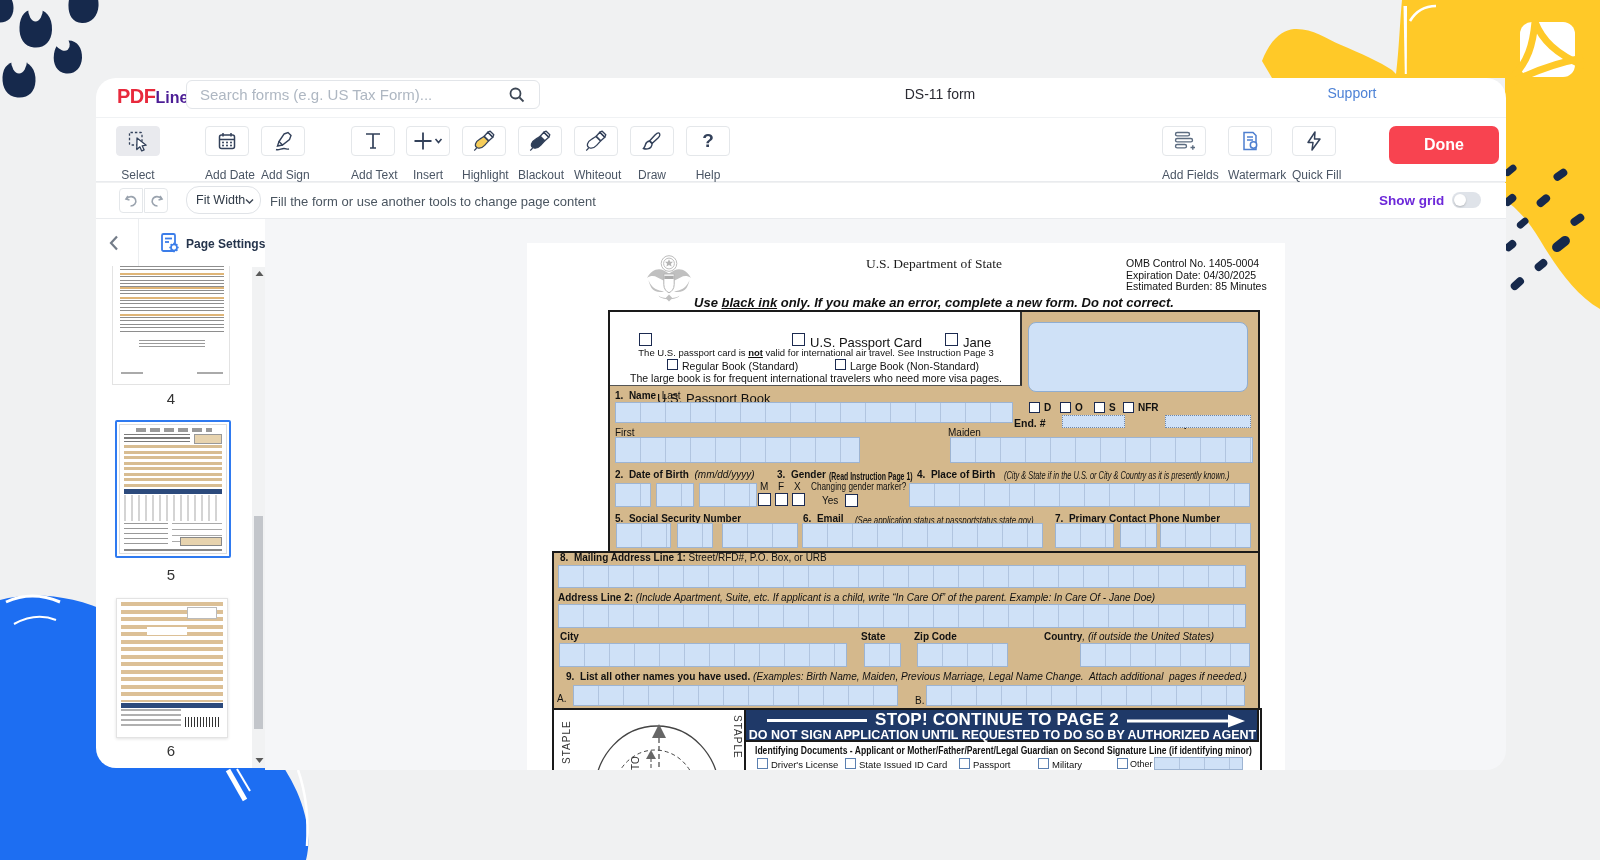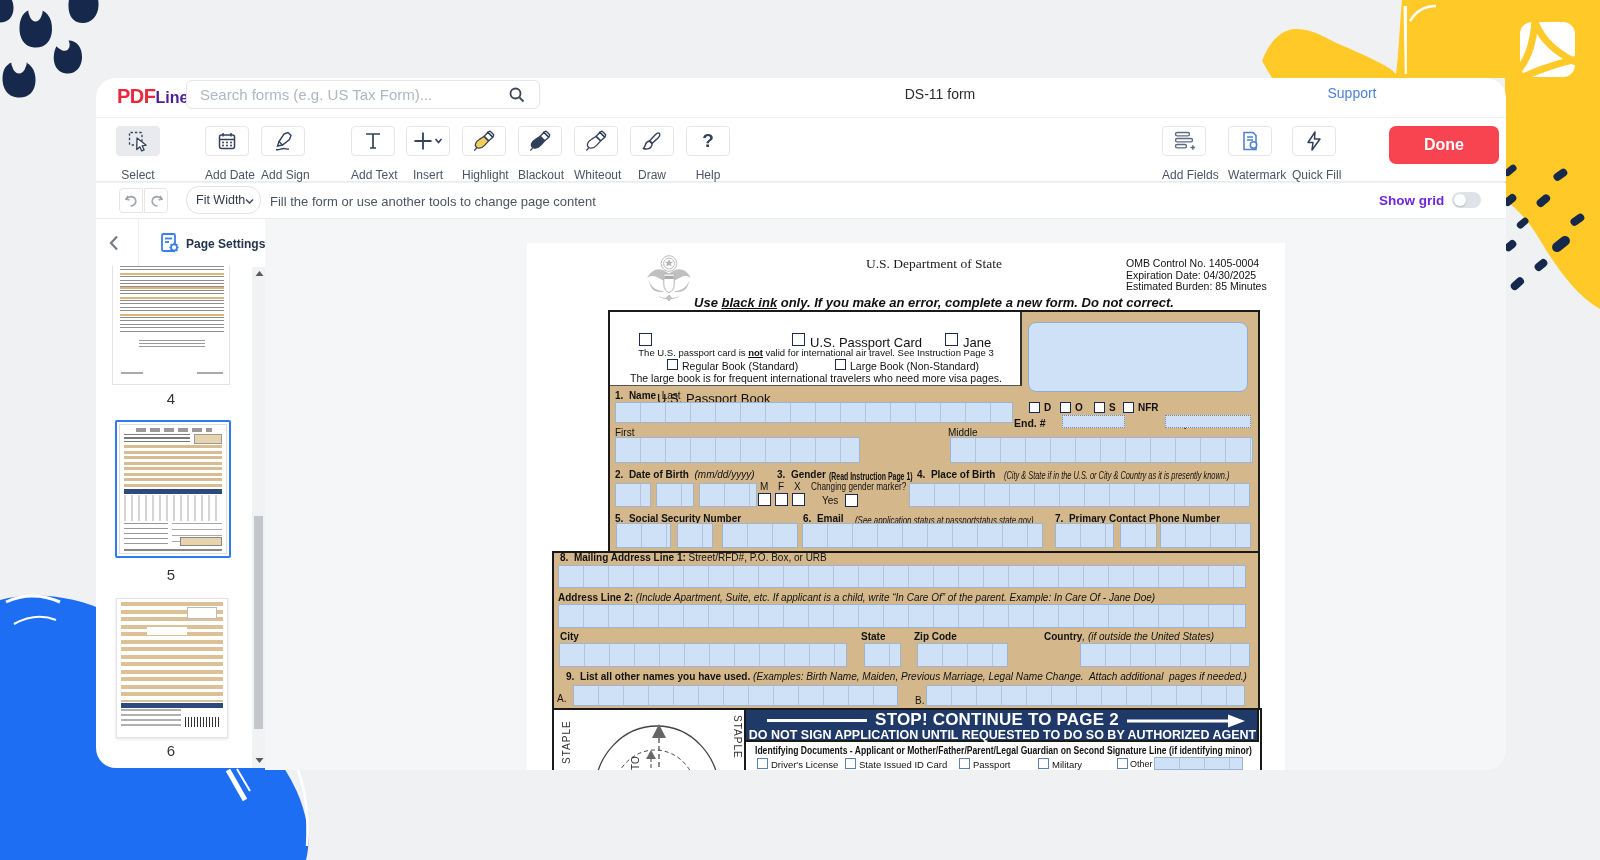--- a/index.html
+++ b/index.html
@@ -379,21 +379,21 @@
   <div class="fchk" style="left:567px;top:159px;width:11px;height:11px;"></div>
     <div class="flbl" style="left:582px;top:159px;font-weight:bold;">S</div>
   <div class="fchk" style="left:596px;top:159px;width:11px;height:11px;"></div>
     <div class="flbl" style="left:611px;top:159px;font-weight:bold;">NFR</div>
   <div class="flbl" style="left:487px;top:174px;font-weight:bold;font-size:10.5px;">End. #</div>
   <div class="finput dotted" style="left:535px;top:172px;width:63px;height:13px;"></div>
   <div class="flbl" style="left:616px;top:174px;font-weight:bold;font-size:10.5px;padding-left:28px;">Exp.</div>
   <div class="finput dotted" style="left:638px;top:172px;width:86px;height:13px;"></div>
   <div class="flbl" style="left:88px;top:184px;">First</div>
   <div class="finput" style="left:88px;top:194px;width:245px;height:26px;"></div>
-  <div class="flbl" style="left:421px;top:184px;">Middle</div>
+  <div class="flbl" style="left:421px;top:184px;">Maiden</div>
   <div class="finput" style="left:423px;top:194px;width:303px;height:26px;"></div>
 
   <div class="flbl" style="left:88px;top:226px;"><b>2.&nbsp; Date of Birth</b>&nbsp; <i>(mm/dd/yyyy)</i></div>
   <div class="flbl" style="left:250px;top:226px;"><b>3.&nbsp; Gender</b></div>
   <div class="flbl" style="left:302px;top:227px;font-weight:bold;font-size:10.5px;transform:scaleX(.66);transform-origin:left top;">(Read Instruction Page 1)</div>
   <div class="flbl" style="left:390px;top:226px;font-weight:bold;">4.&nbsp; Place of Birth</div>
   <div class="flbl" style="left:477px;top:227px;font-style:italic;font-size:10px;transform:scaleX(.74);transform-origin:left top;">(City &amp; State if in the U.S. or City &amp; Country as it is presently known.)</div>
   <div class="finput" style="left:88px;top:240px;width:36px;height:24px;"></div>
   <div class="finput" style="left:129px;top:240px;width:38px;height:24px;"></div>
   <div class="finput" style="left:172px;top:240px;width:58px;height:24px;"></div>

